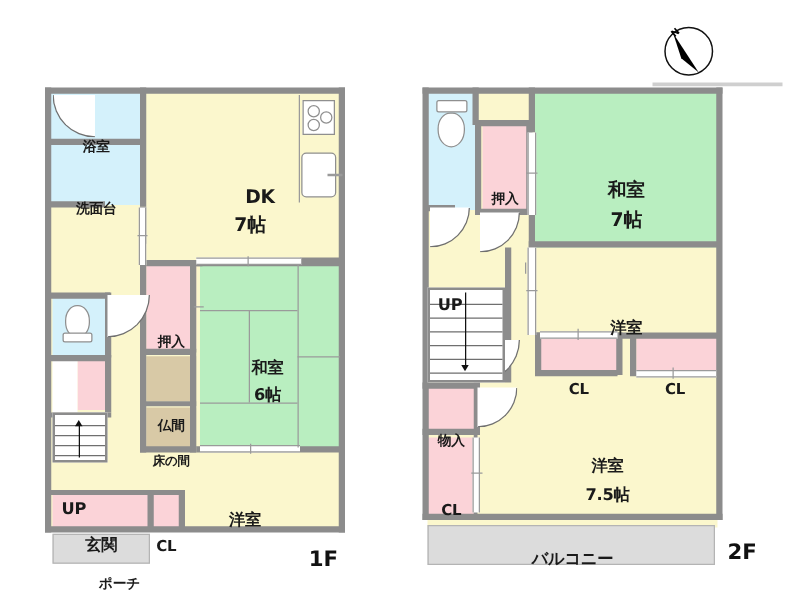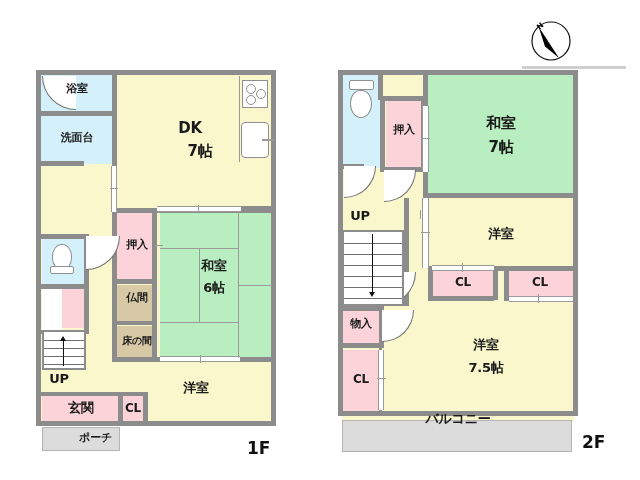--- a/index.html
+++ b/index.html
@@ -26,20 +26,21 @@
 
   .label{
     position:absolute;
     color:#1a1a1a;
     font-weight:bold;
     text-align:center;
     white-space:nowrap;
     line-height:1.12;
     letter-spacing:-0.2px;
     pointer-events:none;
+    margin-top:29px;
   }
   .lb-big{font-size:15px;}
   .lb-mid{font-size:13px;}
   .lb-sm{font-size:11px;}
   .lb-xs{font-size:10px;}
   .lb-cl{font-size:12px;font-weight:bold;}
 
   .floor-tag{
     position:absolute;
     font-size:17px;
@@ -193,25 +194,25 @@
     <div class="hair" style="left:160px;top:322px;width:78px;height:1px;"></div>
     <div class="hair" style="left:199px;top:248px;width:1px;height:74px;"></div>
     <div class="hair" style="left:238px;top:212px;width:1px;height:146px;"></div>
     <div class="hair" style="left:238px;top:285px;width:34px;height:1px;"></div>
 
     <div class="room c-gray" style="left:42px;top:427px;width:78px;height:24px;border:1px solid #b4b4b4;"></div>
 
     <div class="label lb-sm" style="left:52px;top:83px;width:50px;">浴室</div>
     <div class="label lb-sm" style="left:46px;top:132px;width:62px;">洗面台</div>
 
-    <div class="label lb-big" style="left:160px;top:120px;width:60px;">DK</div>
+    <div class="label lb-big" style="left:178px;top:120px;width:60px;">DK</div>
     <div class="label lb-big" style="left:170px;top:143px;width:60px;">7帖</div>
 
     <div class="label lb-sm" style="left:117px;top:239px;width:40px;">押入</div>
-    <div class="label lb-sm" style="left:117px;top:292px;width:40px;">仏間</div>
+    <div class="label lb-sm" style="left:117px;top:306px;width:40px;">仏間</div>
     <div class="label lb-xs" style="left:113px;top:335px;width:48px;">床の間</div>
 
     <div class="label lb-mid" style="left:186px;top:259px;width:56px;">和室</div>
     <div class="label lb-mid" style="left:186px;top:281px;width:56px;">6帖</div>
 
     <div class="label lb-mid" style="left:166px;top:381px;width:60px;">洋室</div>
 
     <div class="label lb-mid" style="left:52px;top:401px;width:58px;">玄関</div>
     <div class="label lb-cl" style="left:120px;top:402px;width:26px;">CL</div>
 

